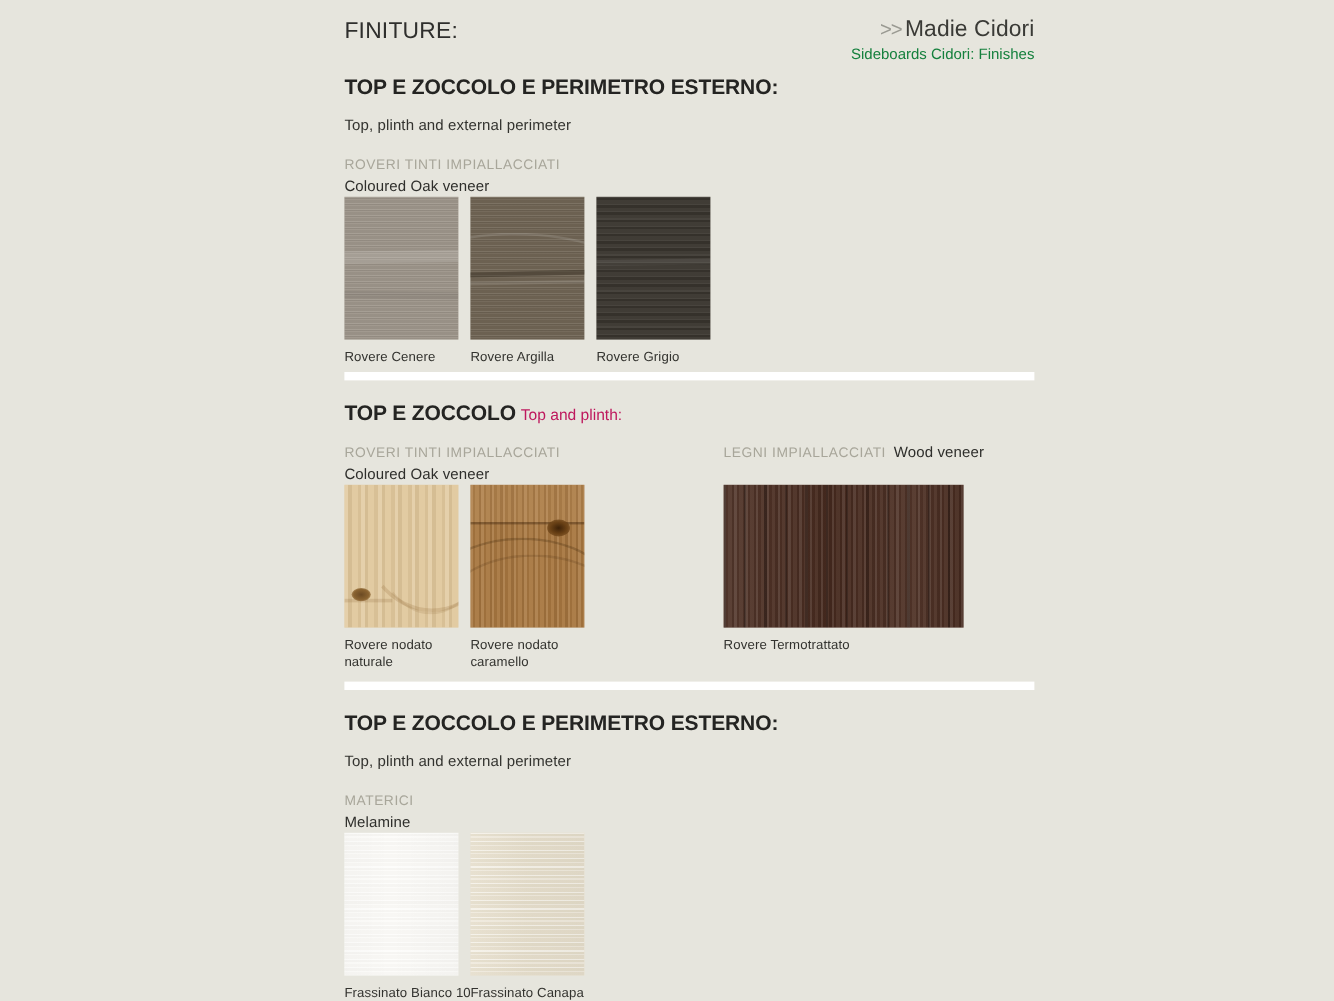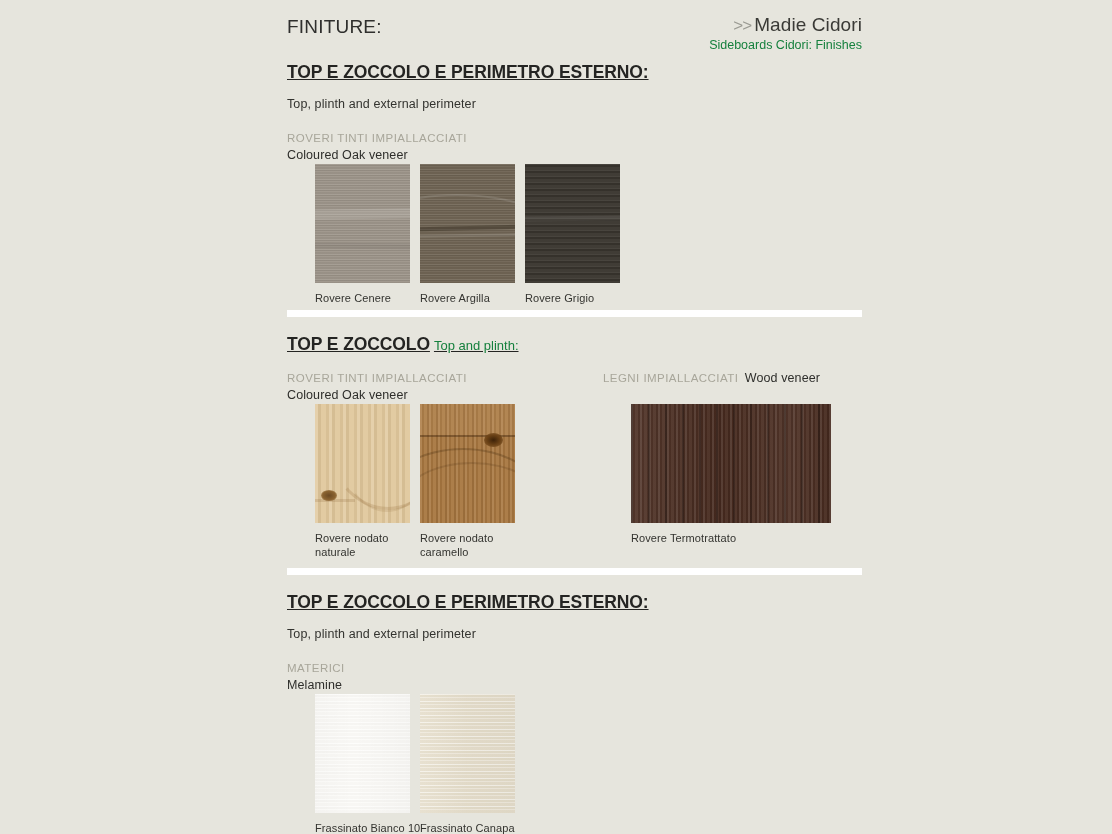--- a/index.html
+++ b/index.html
@@ -82,27 +82,26 @@
     background: #ffffff;
     margin-bottom: 17px;
   }
 
   .sec-title {
     font-size: 17.5px;
     font-weight: 700;
     letter-spacing: -0.1px;
     color: #242422;
     line-height: 1.15;
-    text-decoration: underline;
   }
   .sec-title .sub-inline {
     font-size: 13px;
     font-weight: 400;
     letter-spacing: 0;
-    color: #15803d;
+    color: #be185d;
     margin-left: 4px;
   }
   .sec-subtitle {
     font-size: 12.5px;
     font-weight: 400;
     color: #33332f;
     margin-top: 15px;
     letter-spacing: 0.1px;
   }
 
@@ -139,21 +138,20 @@
   .swatch-row {
     position: relative;
     margin-top: 4px;
     height: 150px;
   }
   .swatch-row.row2 { height: 155px; }
 
   .swatch-cell {
     position: absolute;
     top: 0;
-    margin-left: 28px;
   }
   .swatch {
     width: 95px;
     height: 119px;
     position: relative;
     overflow: hidden;
   }
   .swatch.wide {
     width: 200px;
   }

